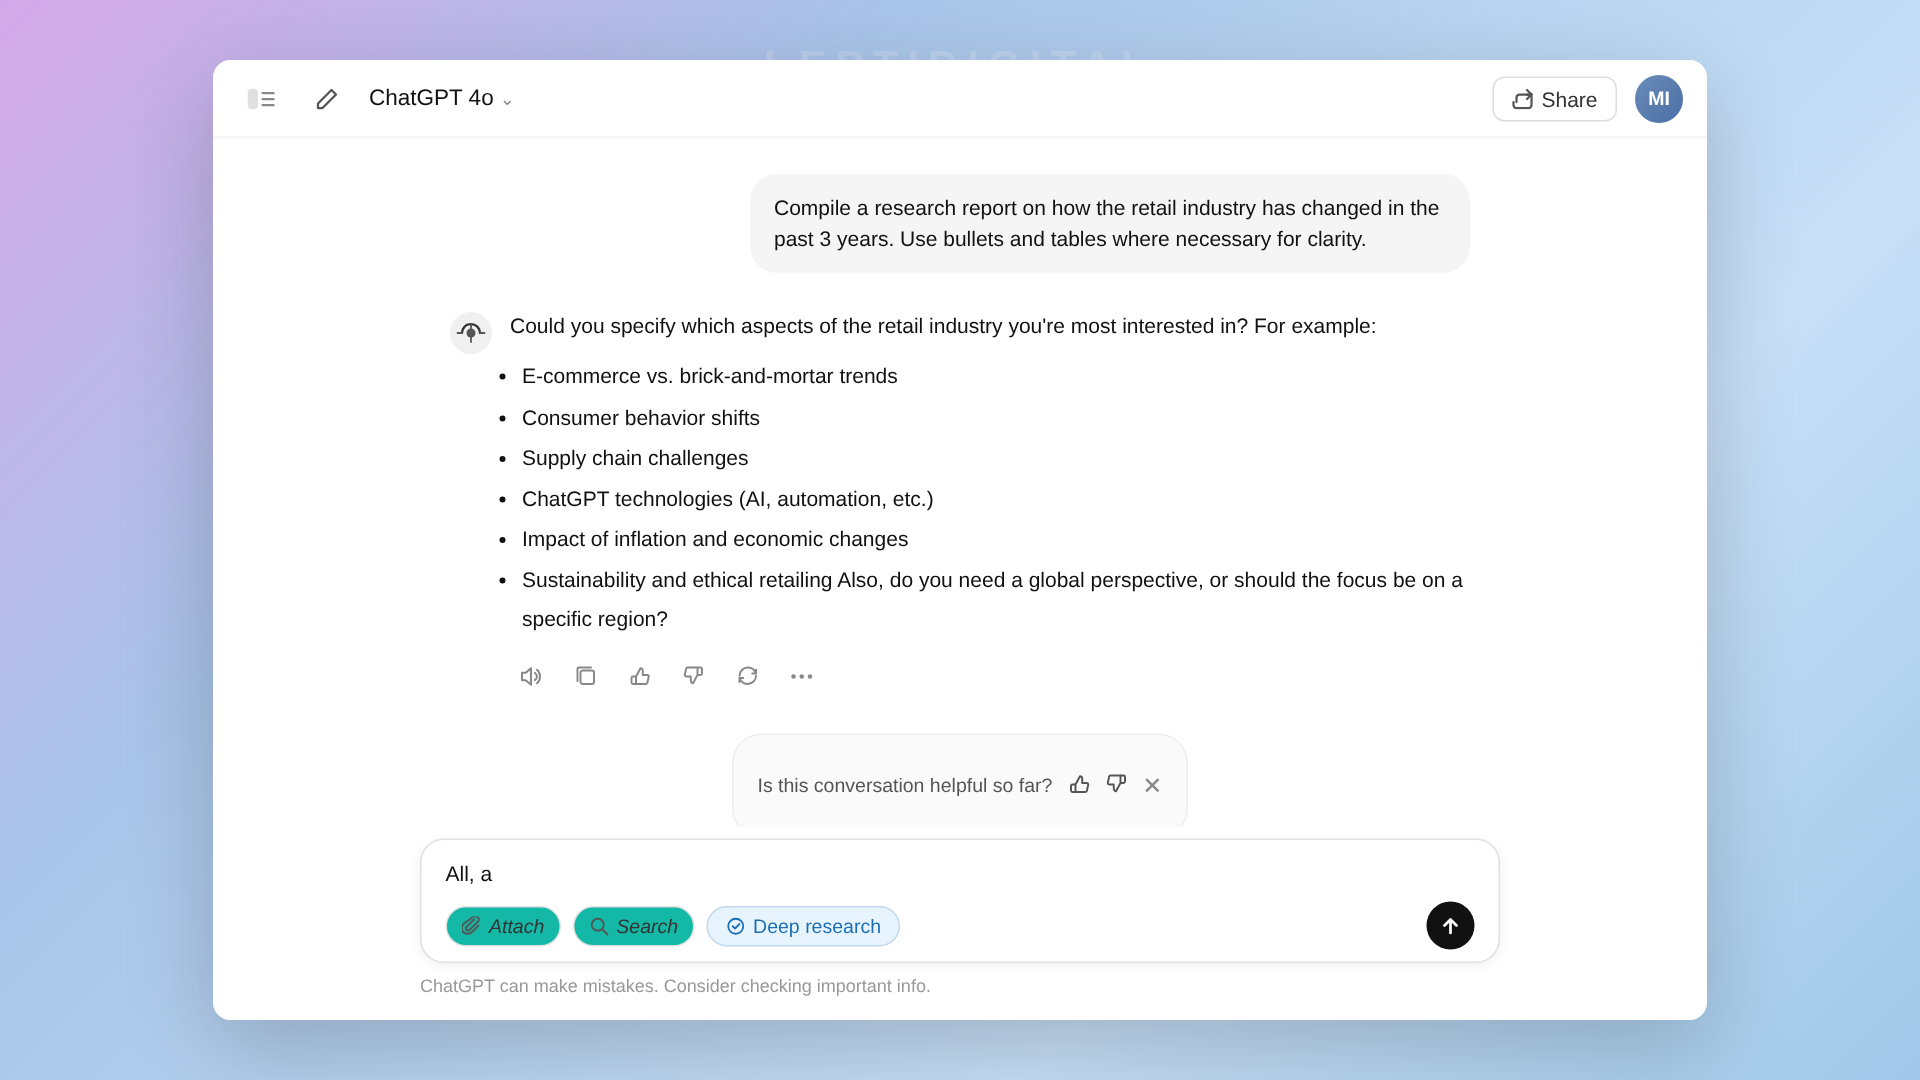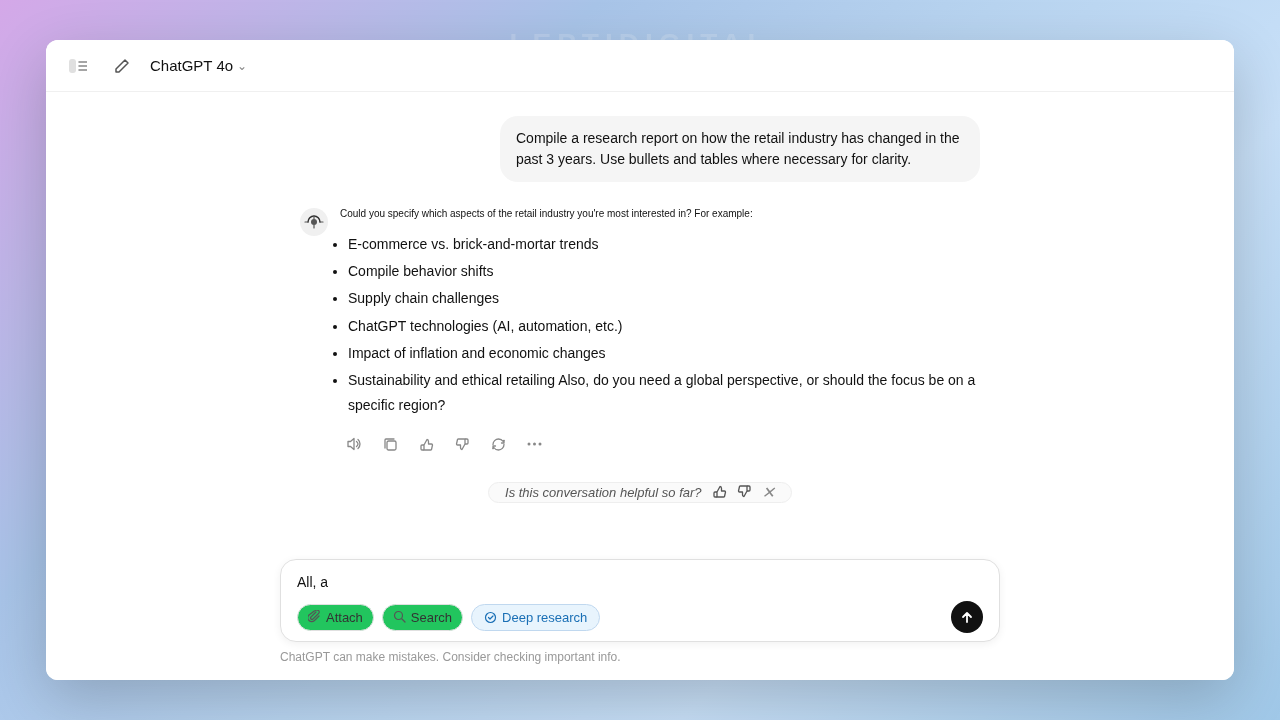--- a/index.html
+++ b/index.html
@@ -24,21 +24,21 @@
       font-size: 28px;
       font-weight: 800;
       letter-spacing: 6px;
       color: rgba(255,255,255,0.18);
       pointer-events: none;
       white-space: nowrap;
       z-index: 0;
     }
 
     .window {
-      width: 1188px;
+      width: 996px;
       height: 640px;
       background: #ffffff;
       border-radius: 12px;
       box-shadow: 0 20px 60px rgba(0,0,0,0.2);
       display: flex;
       flex-direction: column;
       overflow: hidden;
       position: relative;
       z-index: 1;
     }
@@ -175,21 +175,21 @@
     .ai-avatar svg {
       width: 28px;
       height: 28px;
     }
 
     .ai-message {
       flex: 1;
     }
 
     .ai-text {
-      font-size: 10px;
+      font-size: 14px;
       line-height: 1.6;
       color: #111;
       margin-bottom: 10px;
     }
 
     .ai-list {
       margin: 8px 0 8px 8px;
       font-size: 14px;
       line-height: 1.8;
       color: #111;
@@ -220,27 +220,26 @@
     }
 
     
     .feedback-bar {
       display: flex;
       align-items: center;
       gap: 10px;
       font-size: 13px;
       color: #555;
       justify-content: center;
-      padding: 0 16px;
+      padding: 24px 16px;
       background: #fafafa;
       border-radius: 20px;
       border: 1px solid #eee;
       width: fit-content;
       margin: 0 auto;
-      font-style: italic;
     }
 
     .feedback-icon {
       cursor: pointer;
       color: #888;
       font-size: 15px;
       line-height: 1;
     }
 
     .feedback-close {
@@ -283,29 +282,30 @@
 
     .input-actions {
       display: flex;
       align-items: center;
       gap: 8px;
       margin-top: 8px;
     }
 
     .input-action-btn {
       display: flex;
-      align-items: flex-start;
+      align-items: center;
       gap: 5px;
       padding: 5px 10px;
       border: 1px solid #e0e0e0;
       border-radius: 20px;
-      background: #22c55e;
+      background: #14b8a6;
       cursor: pointer;
       font-size: 13px;
       color: #333;
+      font-style: italic;
     }
 
     .deep-research-btn {
       display: flex;
       align-items: center;
       gap: 5px;
       padding: 5px 12px;
       border-radius: 20px;
       background: #e8f4fd;
       border: 1px solid #c0d8ef;
@@ -364,20 +364,31 @@
       </div>
       <div class="icon-btn">
         <svg width="16" height="16" viewBox="0 0 16 16" fill="none">
           <path d="M11 2L14 5L5 14H2V11L11 2Z" stroke="#555" stroke-width="1.5" stroke-linejoin="round"></path>
         </svg>
       </div>
       <div class="title-area">
         <span class="title-text">ChatGPT 4o</span>
         <span class="chevron-icon">⌄</span>
       </div>
+    </div>
+    <div class="titlebar-right">
+      <button class="share-btn">
+        <svg width="14" height="14" viewBox="0 0 14 14" fill="none">
+          <path d="M10 1L13 4L10 7" stroke="#555" stroke-width="1.5" stroke-linecap="round" stroke-linejoin="round"></path>
+          <path d="M1 9V11C1 12.1 1.9 13 3 13H11C12.1 13 13 12.1 13 11V4H10" stroke="#555" stroke-width="1.5" stroke-linecap="round"></path>
+          <path d="M13 4H5C3.9 4 3 4.9 3 6V9" stroke="#555" stroke-width="1.5" stroke-linecap="round"></path>
+        </svg>
+        <span>Share</span>
+      </button>
+      <div class="avatar">MI</div>
     </div>
   </div>
 
   <div class="main-content">
     <div class="chat-container">
 
       <div class="user-message-wrapper">
         <div class="user-message">
           <span>Compile a research report on how the retail industry has changed in the past 3 years. Use bullets and tables where necessary for clarity.</span>
         </div>
@@ -389,21 +400,21 @@
             <circle cx="14" cy="14" r="14" fill="#f0f0f0"></circle>
             <path d="M8 14C8 10.7 10.7 8 14 8C17.3 8 20 10.7 20 14" stroke="#333" stroke-width="1.5" stroke-linecap="round"></path>
             <circle cx="14" cy="14" r="3" fill="#555"></circle>
             <path d="M14 11V8M14 20v-3M8 14H5M23 14h-3" stroke="#555" stroke-width="1.2" stroke-linecap="round"></path>
           </svg>
         </div>
         <div class="ai-message">
           <p class="ai-text">Could you specify which aspects of the retail industry you're most interested in? For example:</p>
           <ul class="ai-list">
             <li>E-commerce vs. brick-and-mortar trends</li>
-            <li>Compile behavior shifts</li>
+            <li>Consumer behavior shifts</li>
             <li>Supply chain challenges</li>
             <li>ChatGPT technologies (AI, automation, etc.)</li>
             <li>Impact of inflation and economic changes</li>
             <li>Sustainability and ethical retailing Also, do you need a global perspective, or should the focus be on a specific region?</li>
           </ul>
 
           <div class="message-actions">
             <div class="action-icon" title="Read aloud">
               <svg width="16" height="16" viewBox="0 0 16 16" fill="none">
                 <path d="M2 5.5H4.5L8 2.5V13.5L4.5 10.5H2V5.5Z" stroke="#888" stroke-width="1.3" stroke-linejoin="round"></path>

